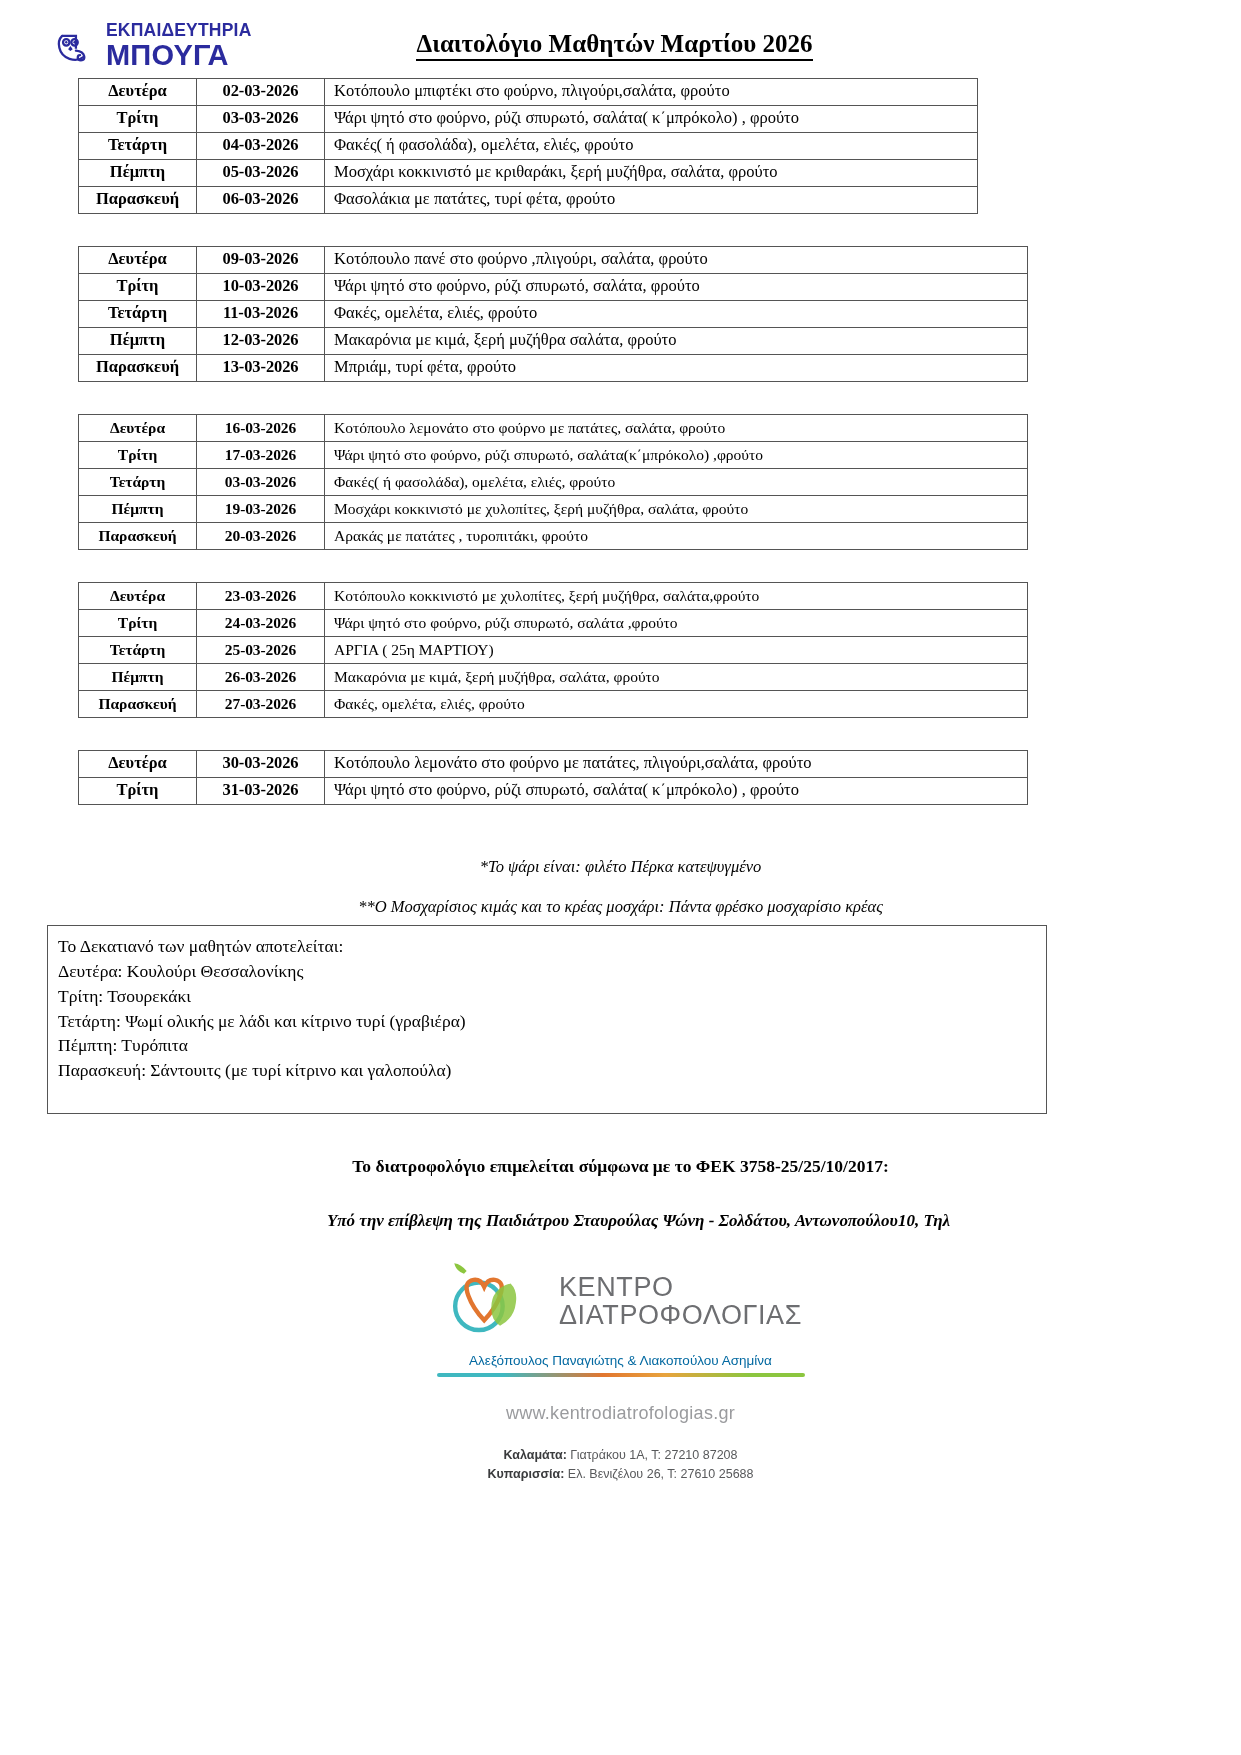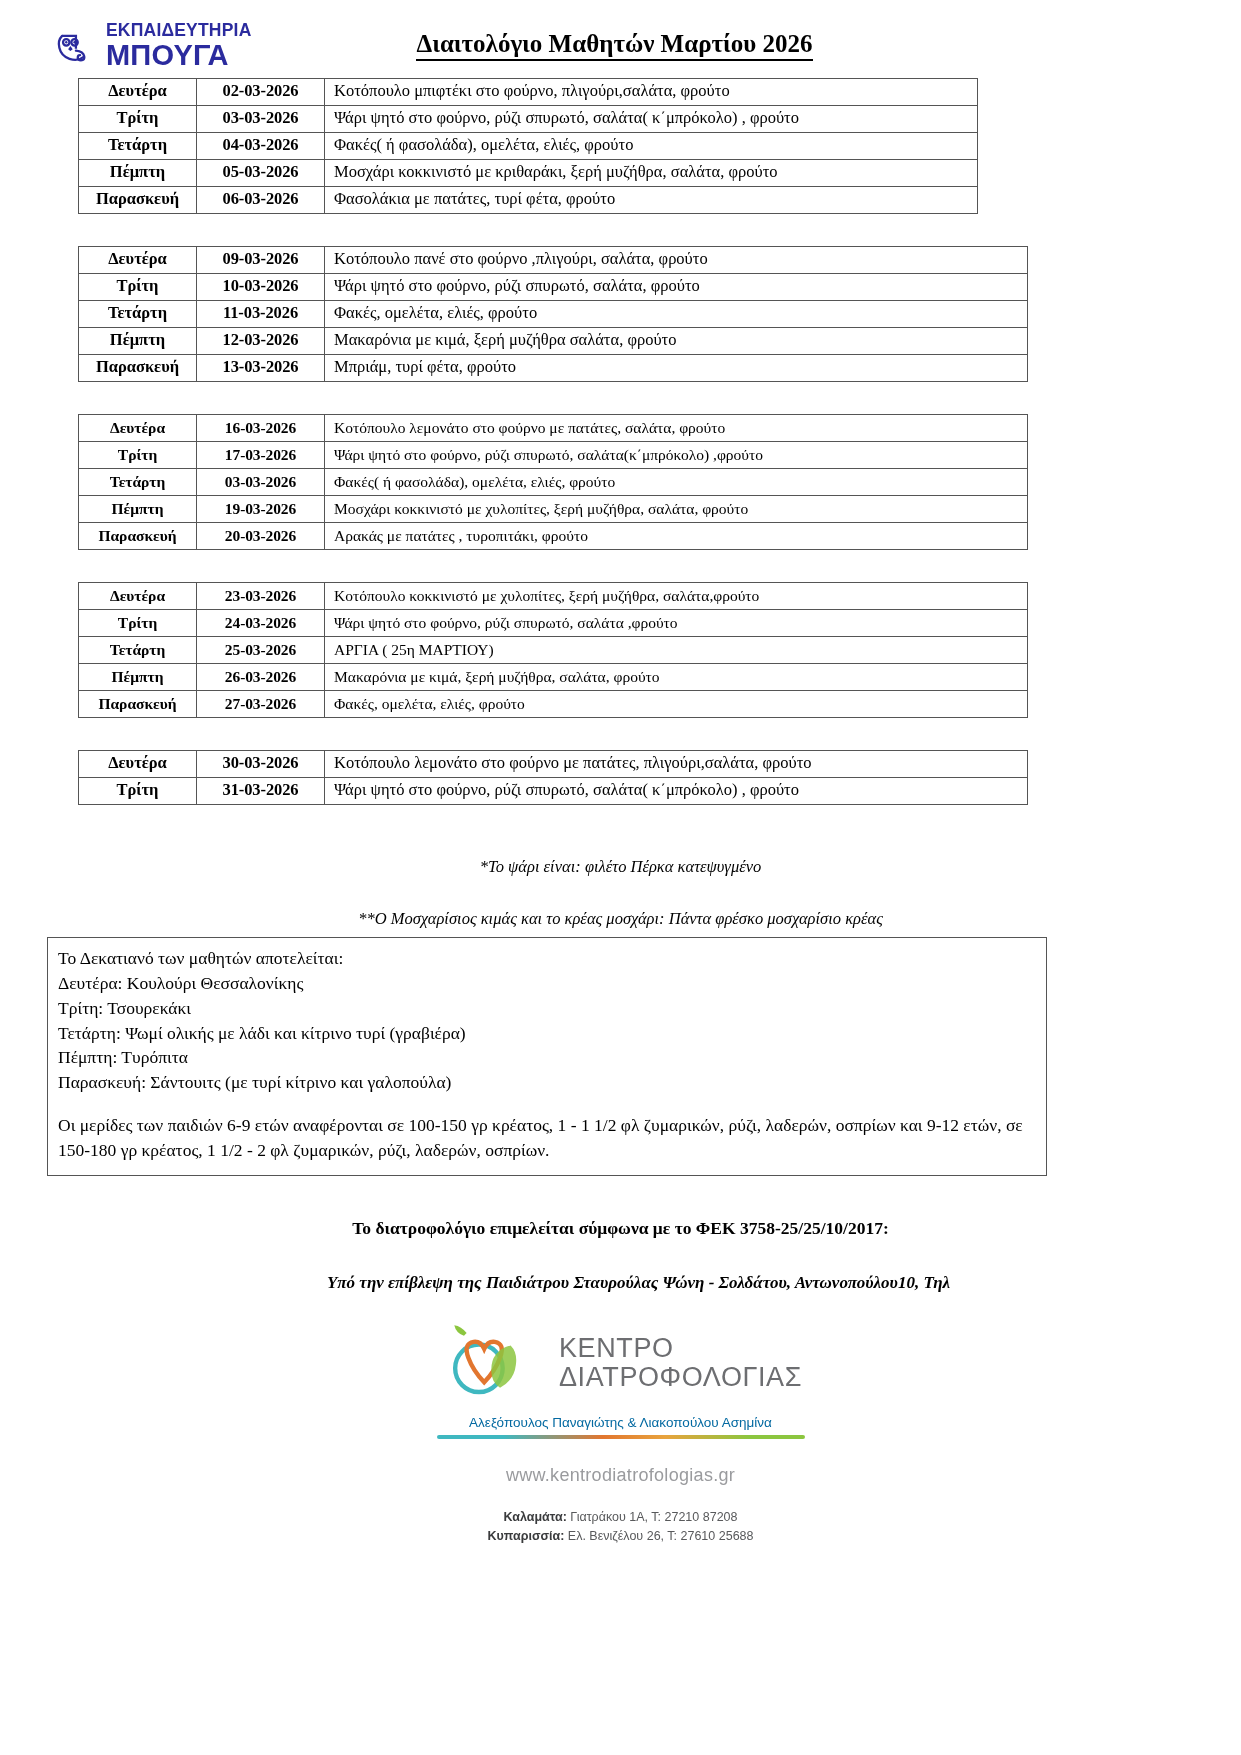--- a/index.html
+++ b/index.html
@@ -121,21 +121,21 @@
   }
 
   
   .note-line {
     text-align: center;
     font-style: italic;
     font-size: 16.5px;
     margin: 0;
   }
   .note-1 { margin-top: 52px; }
-  .note-2 { margin-top: 32px; }
+  .note-2 { margin-top: 20px; }
 
   .box {
     box-sizing: border-box;
     margin: 8px 0 0 47px;
     width: 1000px;
     border: 1.2px solid #555;
     padding: 8px 10px 12px 10px;
   }
   .box p {
     margin: 0;
@@ -386,21 +386,20 @@
   <p class="note-line note-2">**Ο Μοσχαρίσιος κιμάς και το κρέας μοσχάρι: Πάντα φρέσκο μοσχαρίσιο κρέας</p>
 
   <div class="box">
     <p>Το Δεκατιανό των μαθητών αποτελείται:</p>
     <p>Δευτέρα: Κουλούρι Θεσσαλονίκης</p>
     <p>Τρίτη: Τσουρεκάκι</p>
     <p>Τετάρτη: Ψωμί ολικής με λάδι και κίτρινο τυρί (γραβιέρα)</p>
     <p>Πέμπτη: Τυρόπιτα</p>
     <p>Παρασκευή: Σάντουιτς (με τυρί κίτρινο και γαλοπούλα)</p>
     <div class="spacer"></div>
-    <p class="wrap">Οι μερίδες των παιδιών  6-9 ετών αναφέρονται σε 100-150 γρ κρέατος, 1 - 1 1/2 φλ ζυμαρικών, ρύζι, λαδερών, οσπρίων και 9-12 ετών, σε 150-180 γρ κρέατος, 1 1/2 - 2 φλ ζυμαρικών, ρύζι, λαδερών, οσπρίων.</p>
   </div>
 
   <p class="credit">Το διατροφολόγιο επιμελείται σύμφωνα με το ΦΕΚ 3758-25/25/10/2017:</p>
   <p class="supervision">Υπό την επίβλεψη της Παιδιάτρου Σταυρούλας Ψώνη - Σολδάτου, Αντωνοπούλου10, Τηλ</p>
 
   <div class="footer">
     <div class="logo-row">
       <svg class="logo-mark" viewBox="0 0 120 100">
         <path d="M30 16 q-6 -8 -14 -9 q2 9 11 12" fill="#8cc63f"></path>
         <circle cx="44" cy="56" r="27" fill="none" stroke="#3fb8c0" stroke-width="5"></circle>

